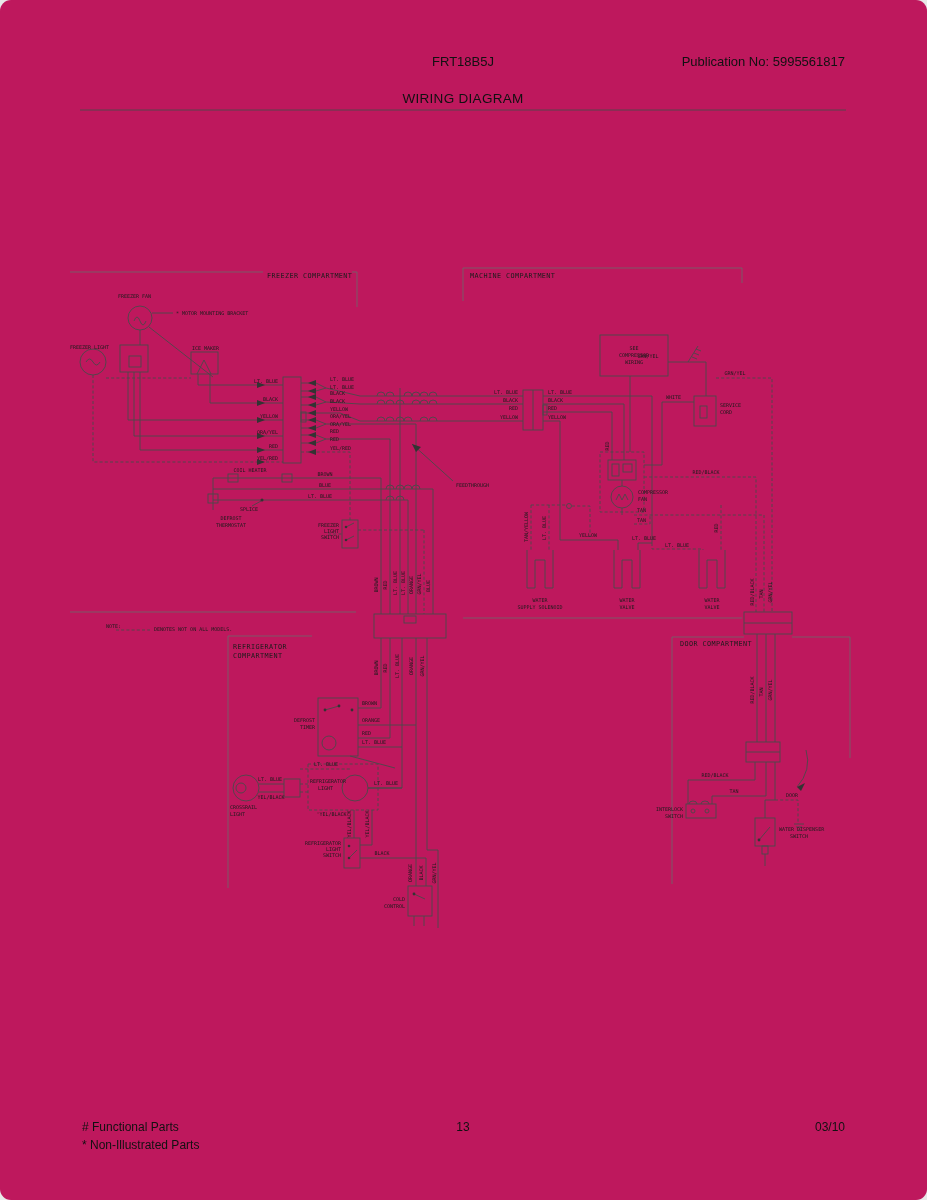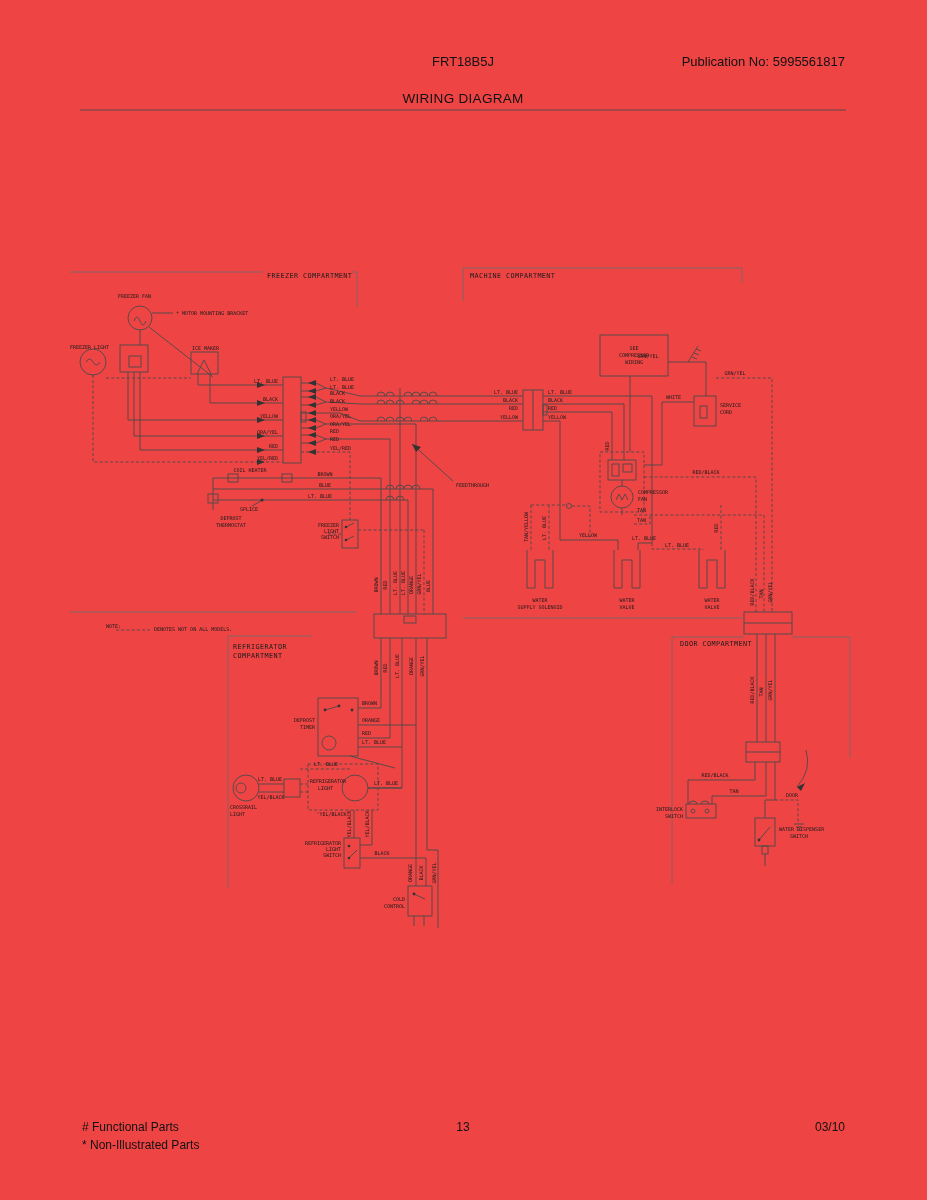--- a/index.html
+++ b/index.html
@@ -1,16 +1,16 @@
 <!DOCTYPE html>
 <html><head>
 <meta charset="utf-8">
 <style>
   html,body{margin:0;padding:0;background:#e8e8e8;}
-  .page{width:927px;height:1200px;background:#ef4444;position:relative;margin:0 auto;overflow:hidden;}
+  .page{width:927px;height:1200px;background:#be185d;position:relative;margin:0 auto;overflow:hidden;border-radius:11px;}
   svg{position:absolute;left:0;top:0;}
   text{fill:#1c1c1c;font-family:"DejaVu Sans Mono","Liberation Mono",monospace;}
   .w{font-size:5px;}
   .h{font-size:6.8px;letter-spacing:.4px;}
   .ui{font-family:"Liberation Sans","DejaVu Sans",sans-serif;font-size:13px;fill:#111;}
   .ti{font-family:"Liberation Sans","DejaVu Sans",sans-serif;font-size:13.5px;fill:#111;letter-spacing:.3px;}
   .ft{font-family:"Liberation Sans","DejaVu Sans",sans-serif;font-size:12px;fill:#111;}
   .e{text-anchor:end;} .m{text-anchor:middle;}
   .ln{stroke:#4a4a4a;stroke-width:.9;fill:none;}
   .lt{stroke:#6a6a6a;stroke-width:.8;fill:none;}

